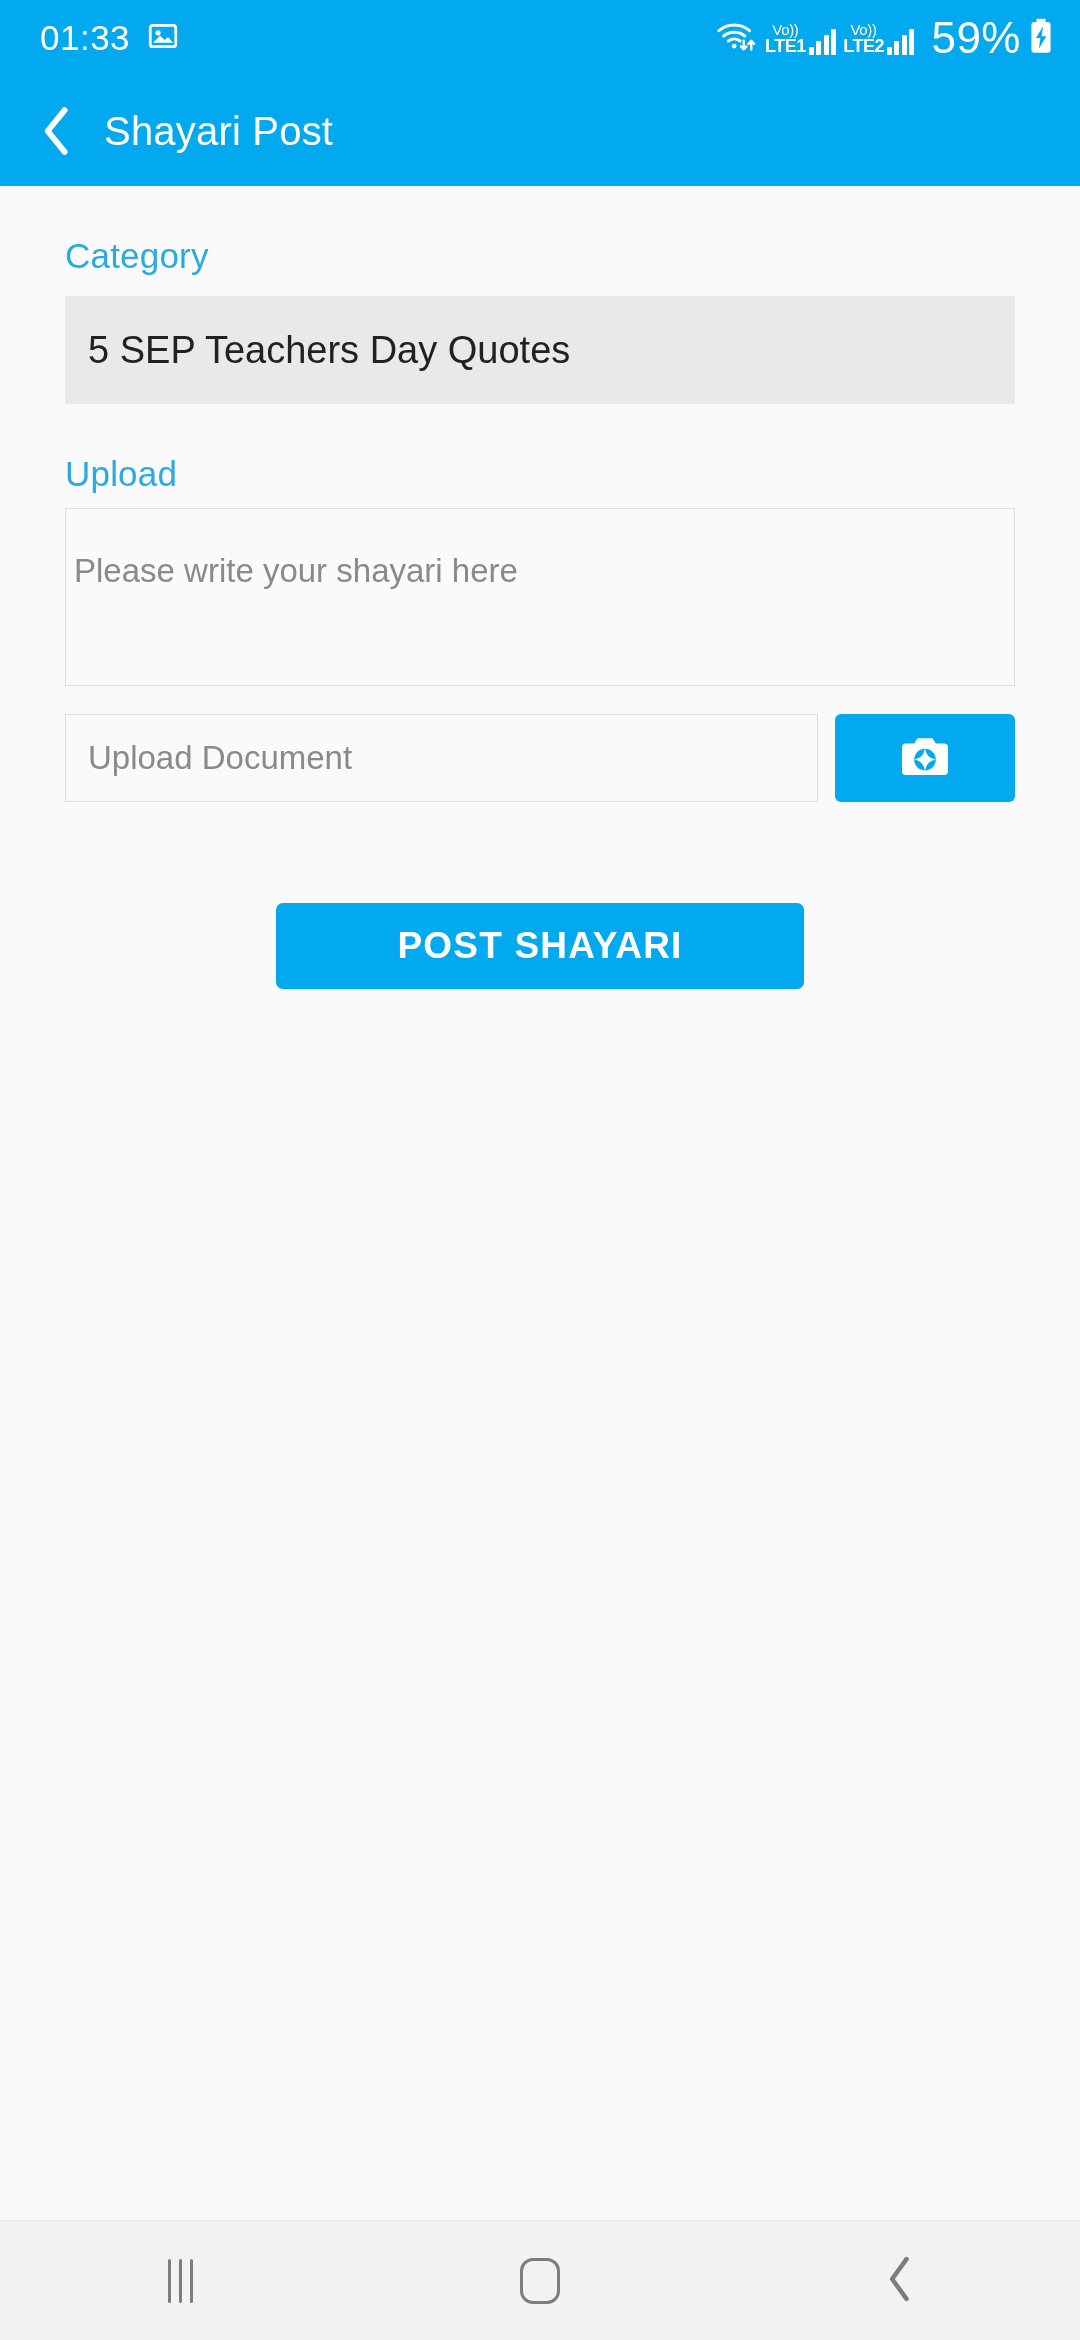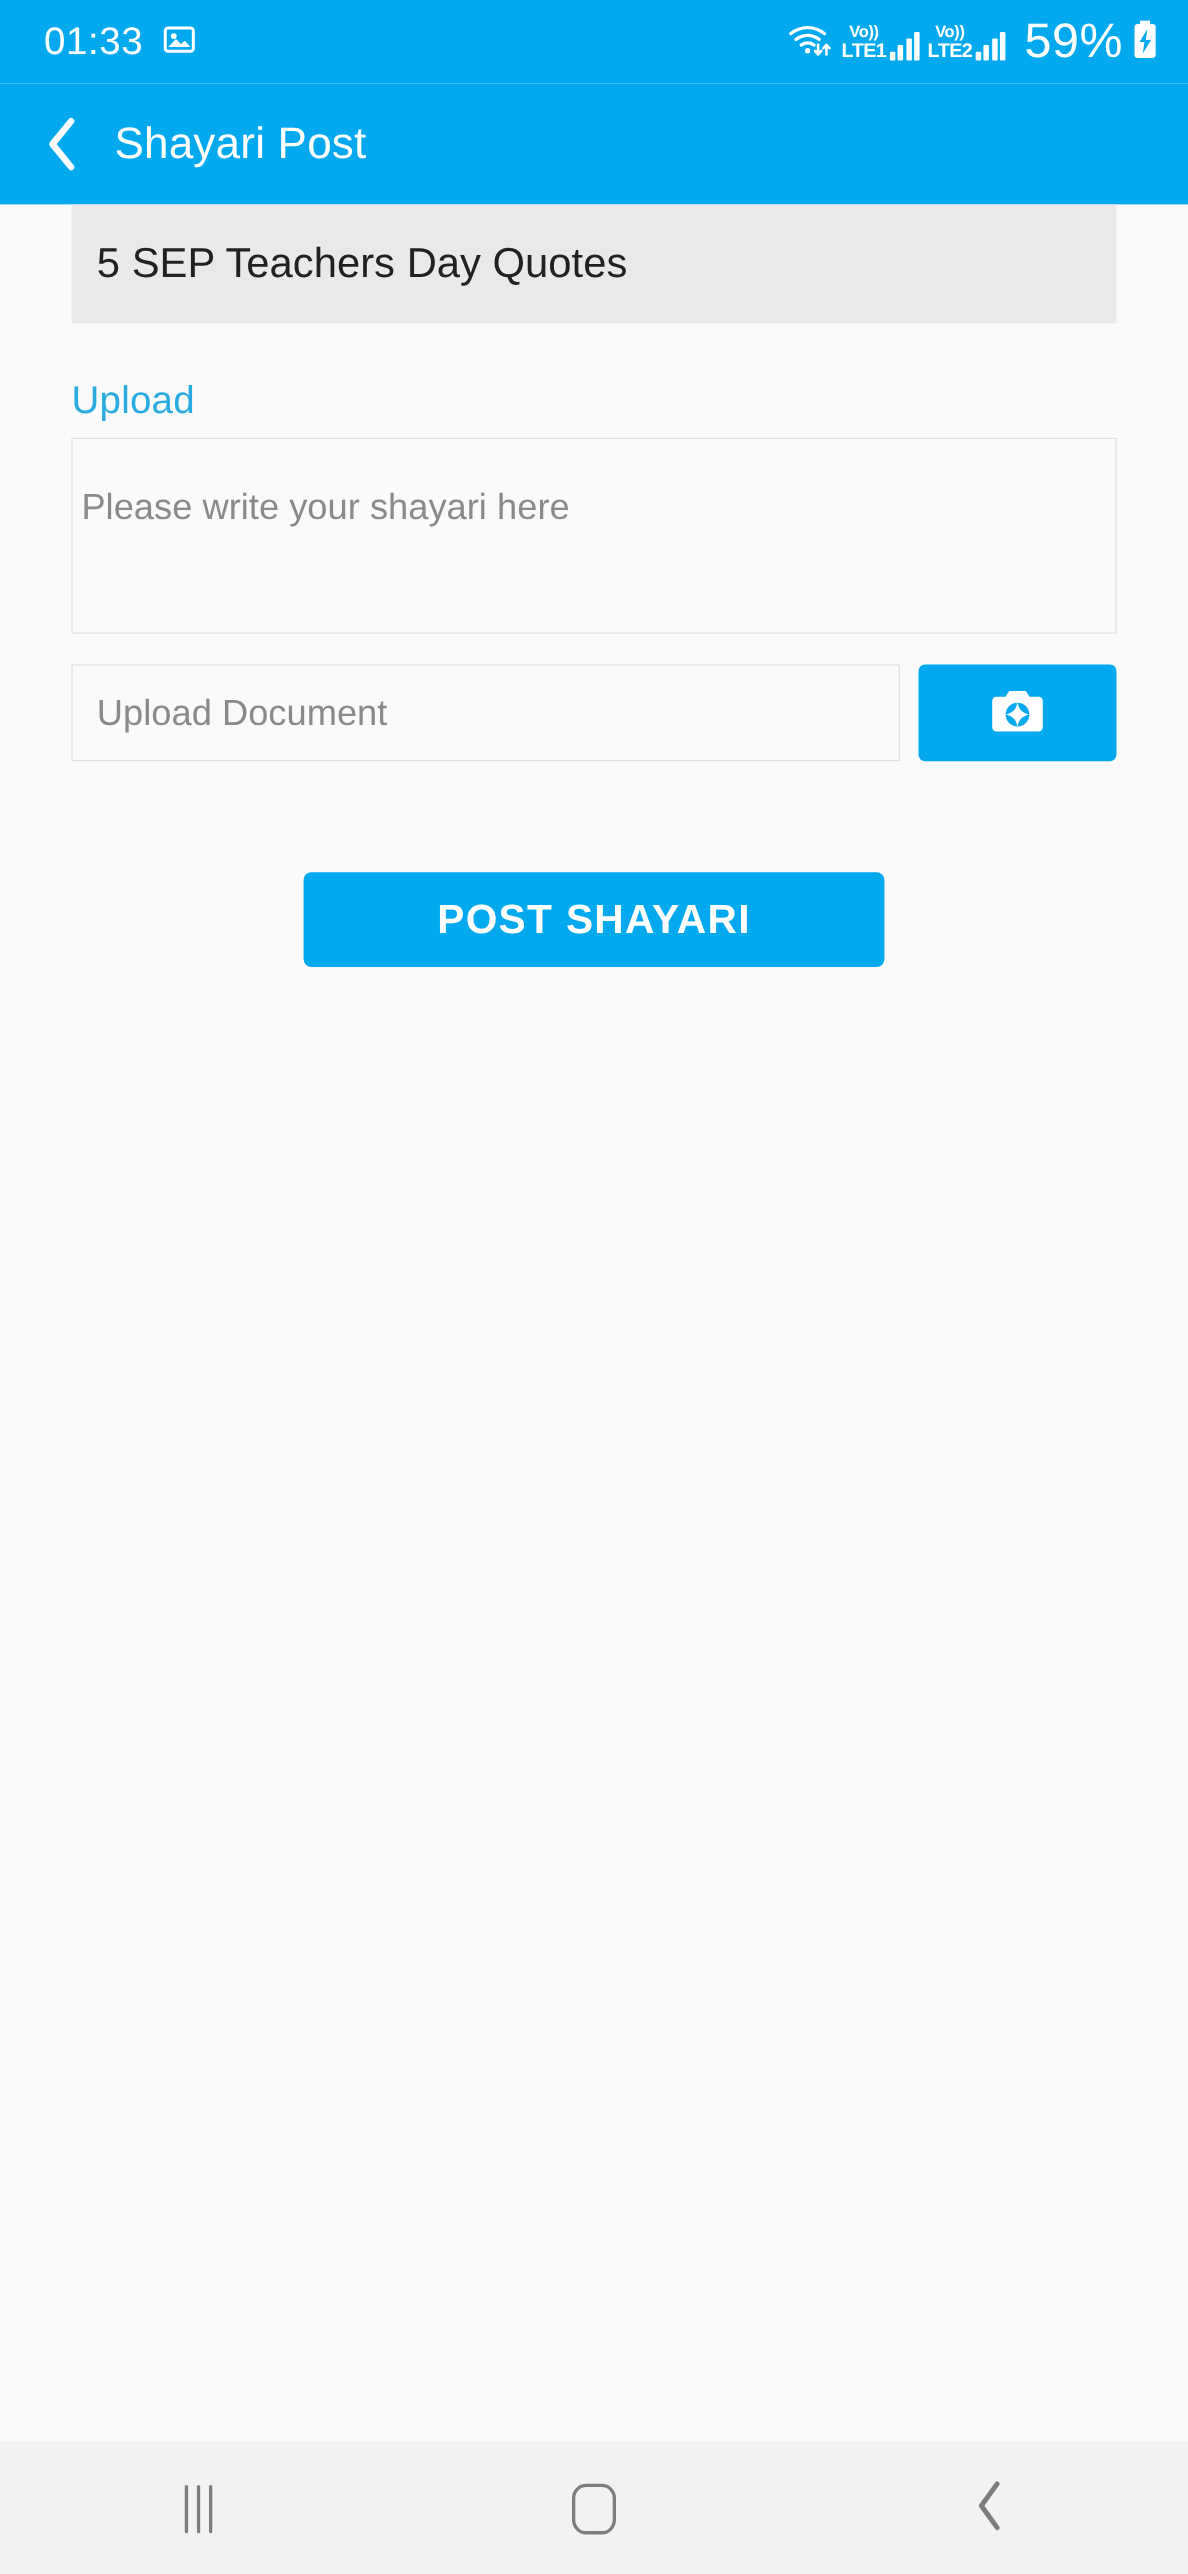--- a/index.html
+++ b/index.html
@@ -23,21 +23,21 @@
     display:flex; align-items:center;
     padding:0 26px 0 40px;
     color:#ffffff;
   }
   .sb-left { display:flex; align-items:center; gap:18px; }
   .sb-clock { font-size:35px; letter-spacing:0.5px; color:#ffffff; }
   .sb-right { margin-left:auto; display:flex; align-items:center; gap:7px; }
   .sb-pct { font-size:44px; color:#ffffff; margin-left:10px; letter-spacing:0.5px;}
   .volte-block { display:flex; align-items:flex-end; gap:3px; }
   .volte-txt { display:flex; flex-direction:column; align-items:center; line-height:1; }
-  .volte-txt .vo { font-size:15px; font-weight:bold; letter-spacing:-0.3px;}
+  .volte-txt .vo { font-size:15px; font-weight:normal; letter-spacing:-0.3px;}
   .volte-txt .lte { font-size:18px; font-weight:bold; letter-spacing:-0.5px;}
   .bars { display:flex; align-items:flex-end; gap:2.5px; height:26px; }
   .bars i { display:block; width:5px; background:#ffffff; border-radius:1px; }
   .bars i:nth-child(1){ height:8px; }
   .bars i:nth-child(2){ height:14px; }
   .bars i:nth-child(3){ height:20px; }
   .bars i:nth-child(4){ height:26px; }
 
   
   .toolbar {
@@ -177,20 +177,21 @@
     <span style="display:flex;align-items:center;cursor:pointer;">
       <svg width="34" height="52" viewBox="0 0 18 30">
         <path d="M13.4 3 L3.6 15 L13.4 27" fill="none" stroke="#ffffff" stroke-width="3.4" stroke-linecap="round" stroke-linejoin="round"></path>
       </svg>
     </span>
     <span class="toolbar-title">Shayari Post</span>
   </div>
 
   <div class="content">
 
+    <span class="field-label">Category</span>
     <div class="category-box">
       <span>5 SEP Teachers Day Quotes</span>
     </div>
 
     <span class="field-label">Upload</span>
     <div class="msg-wrap" style="margin-top:-6px;">
       <div class="msg-box">
         <span>Please write your shayari here</span>
       </div>
     </div>

